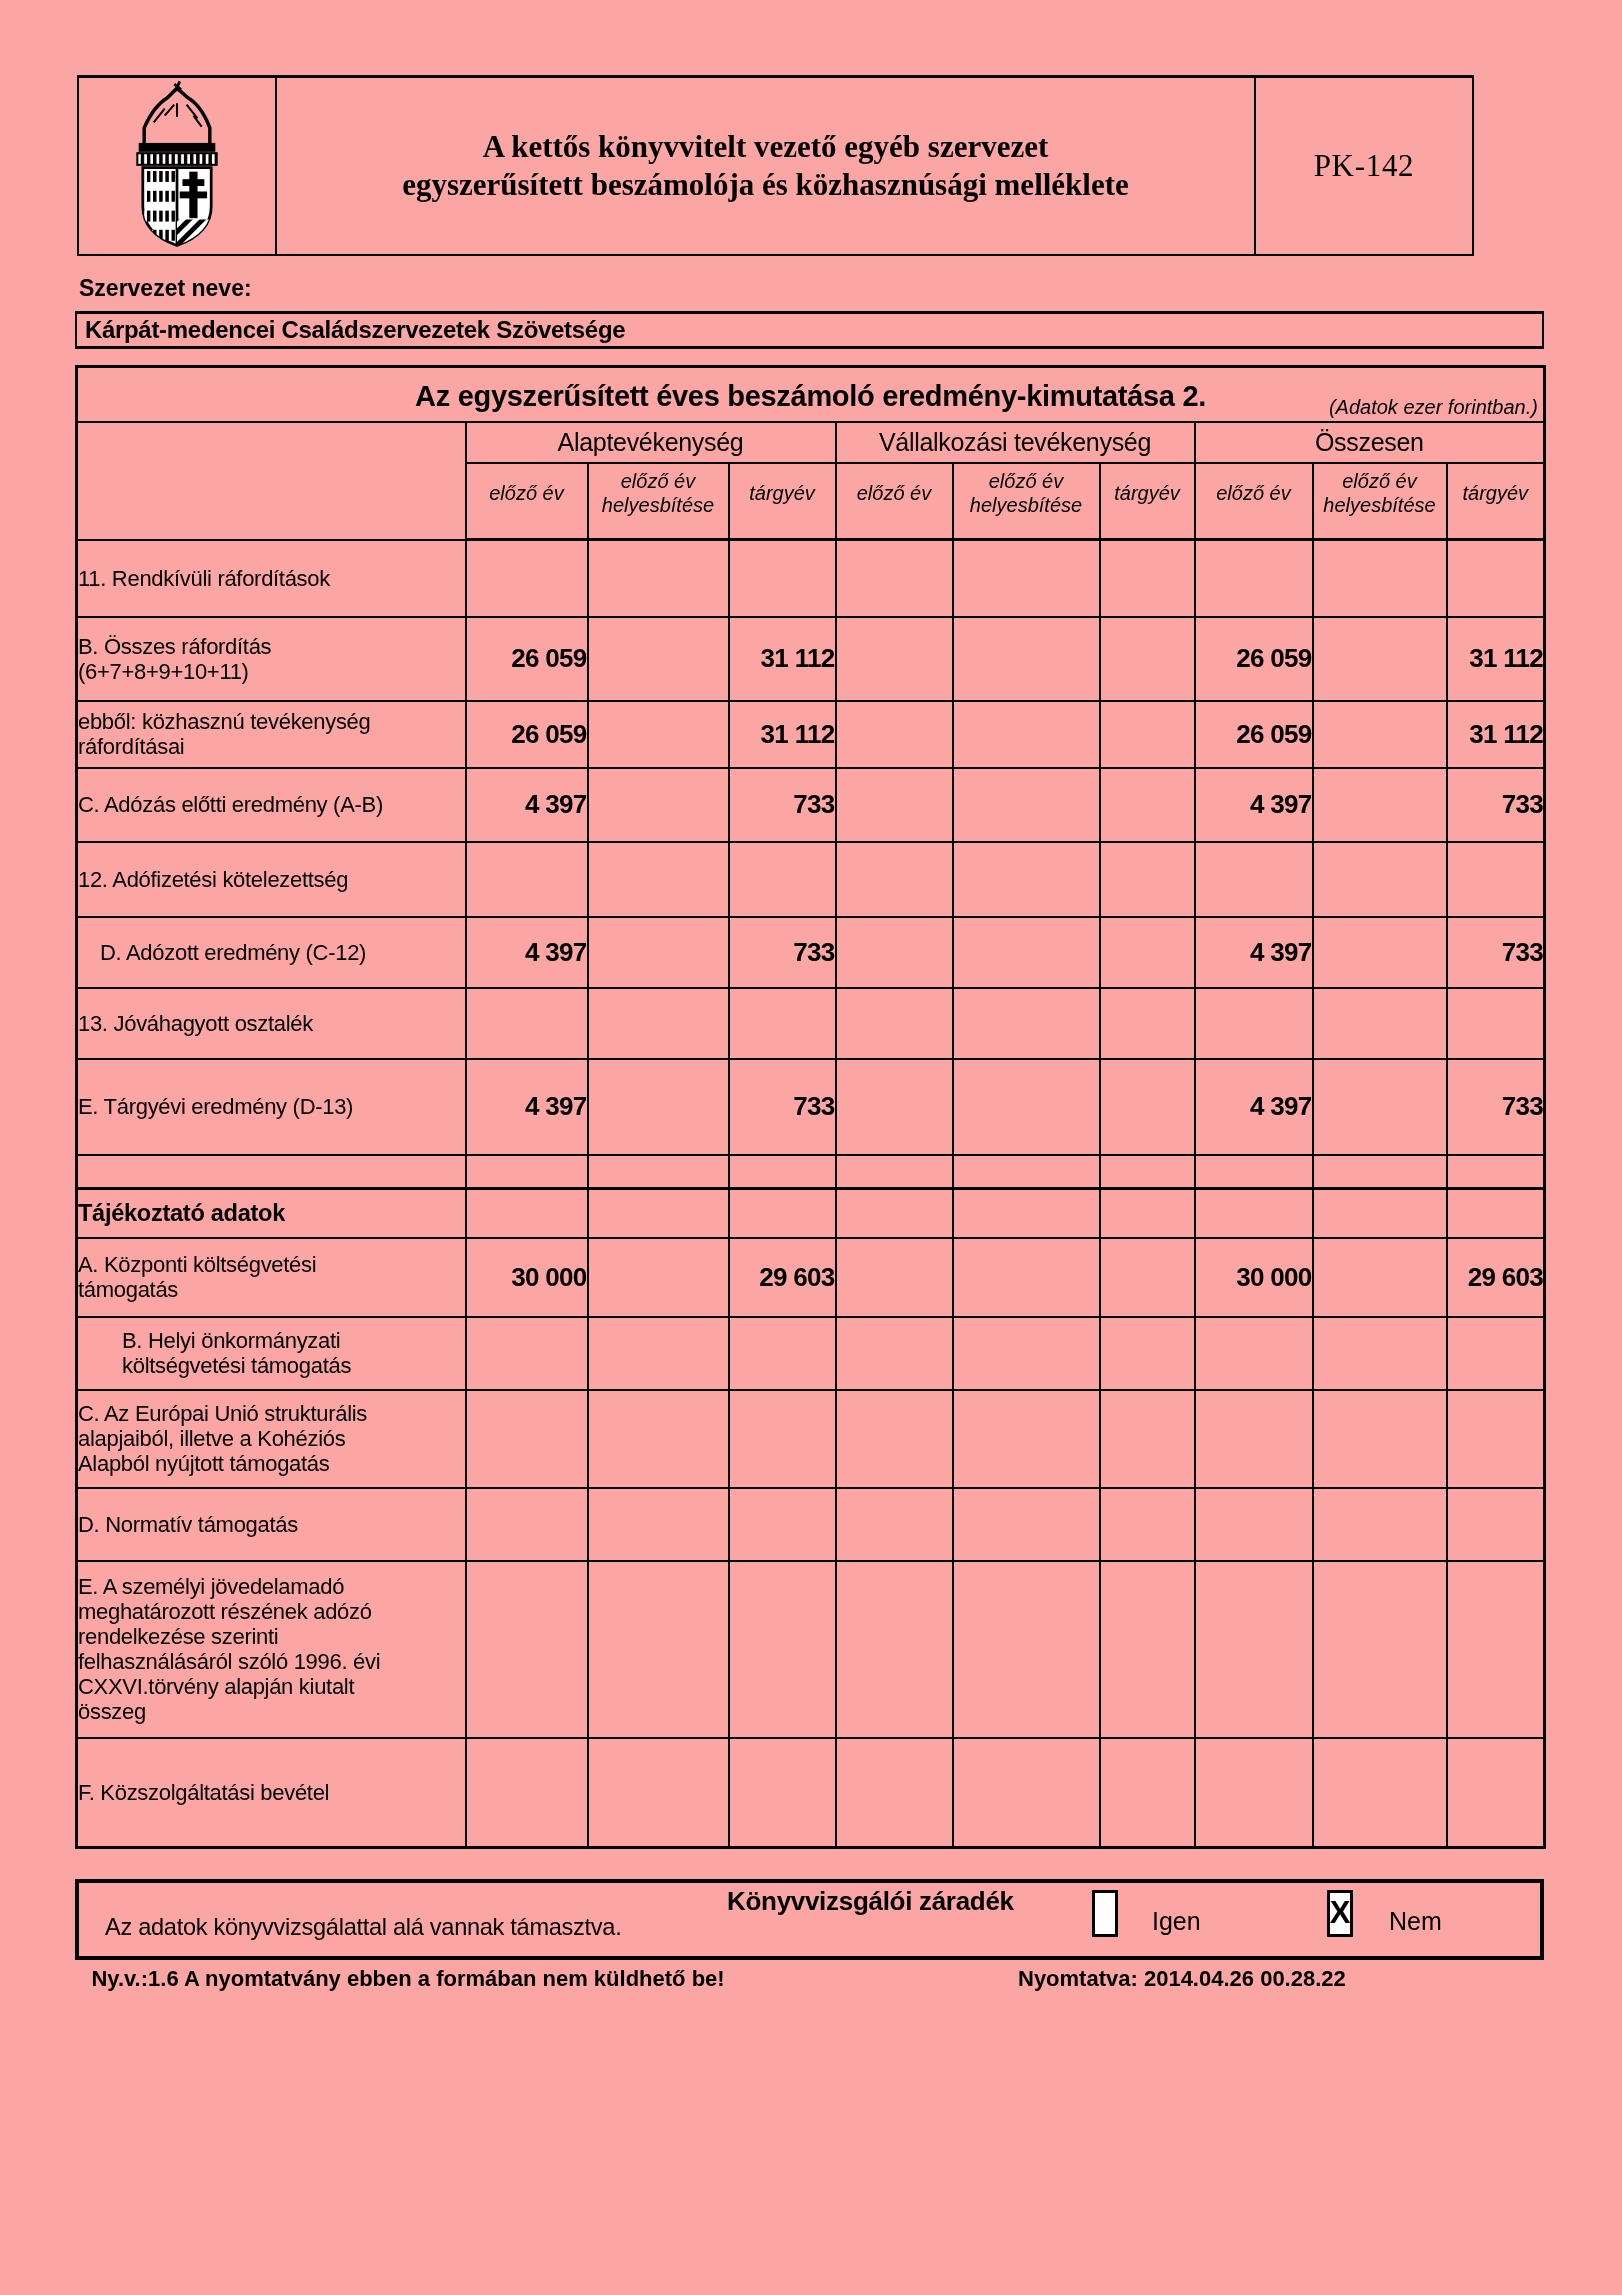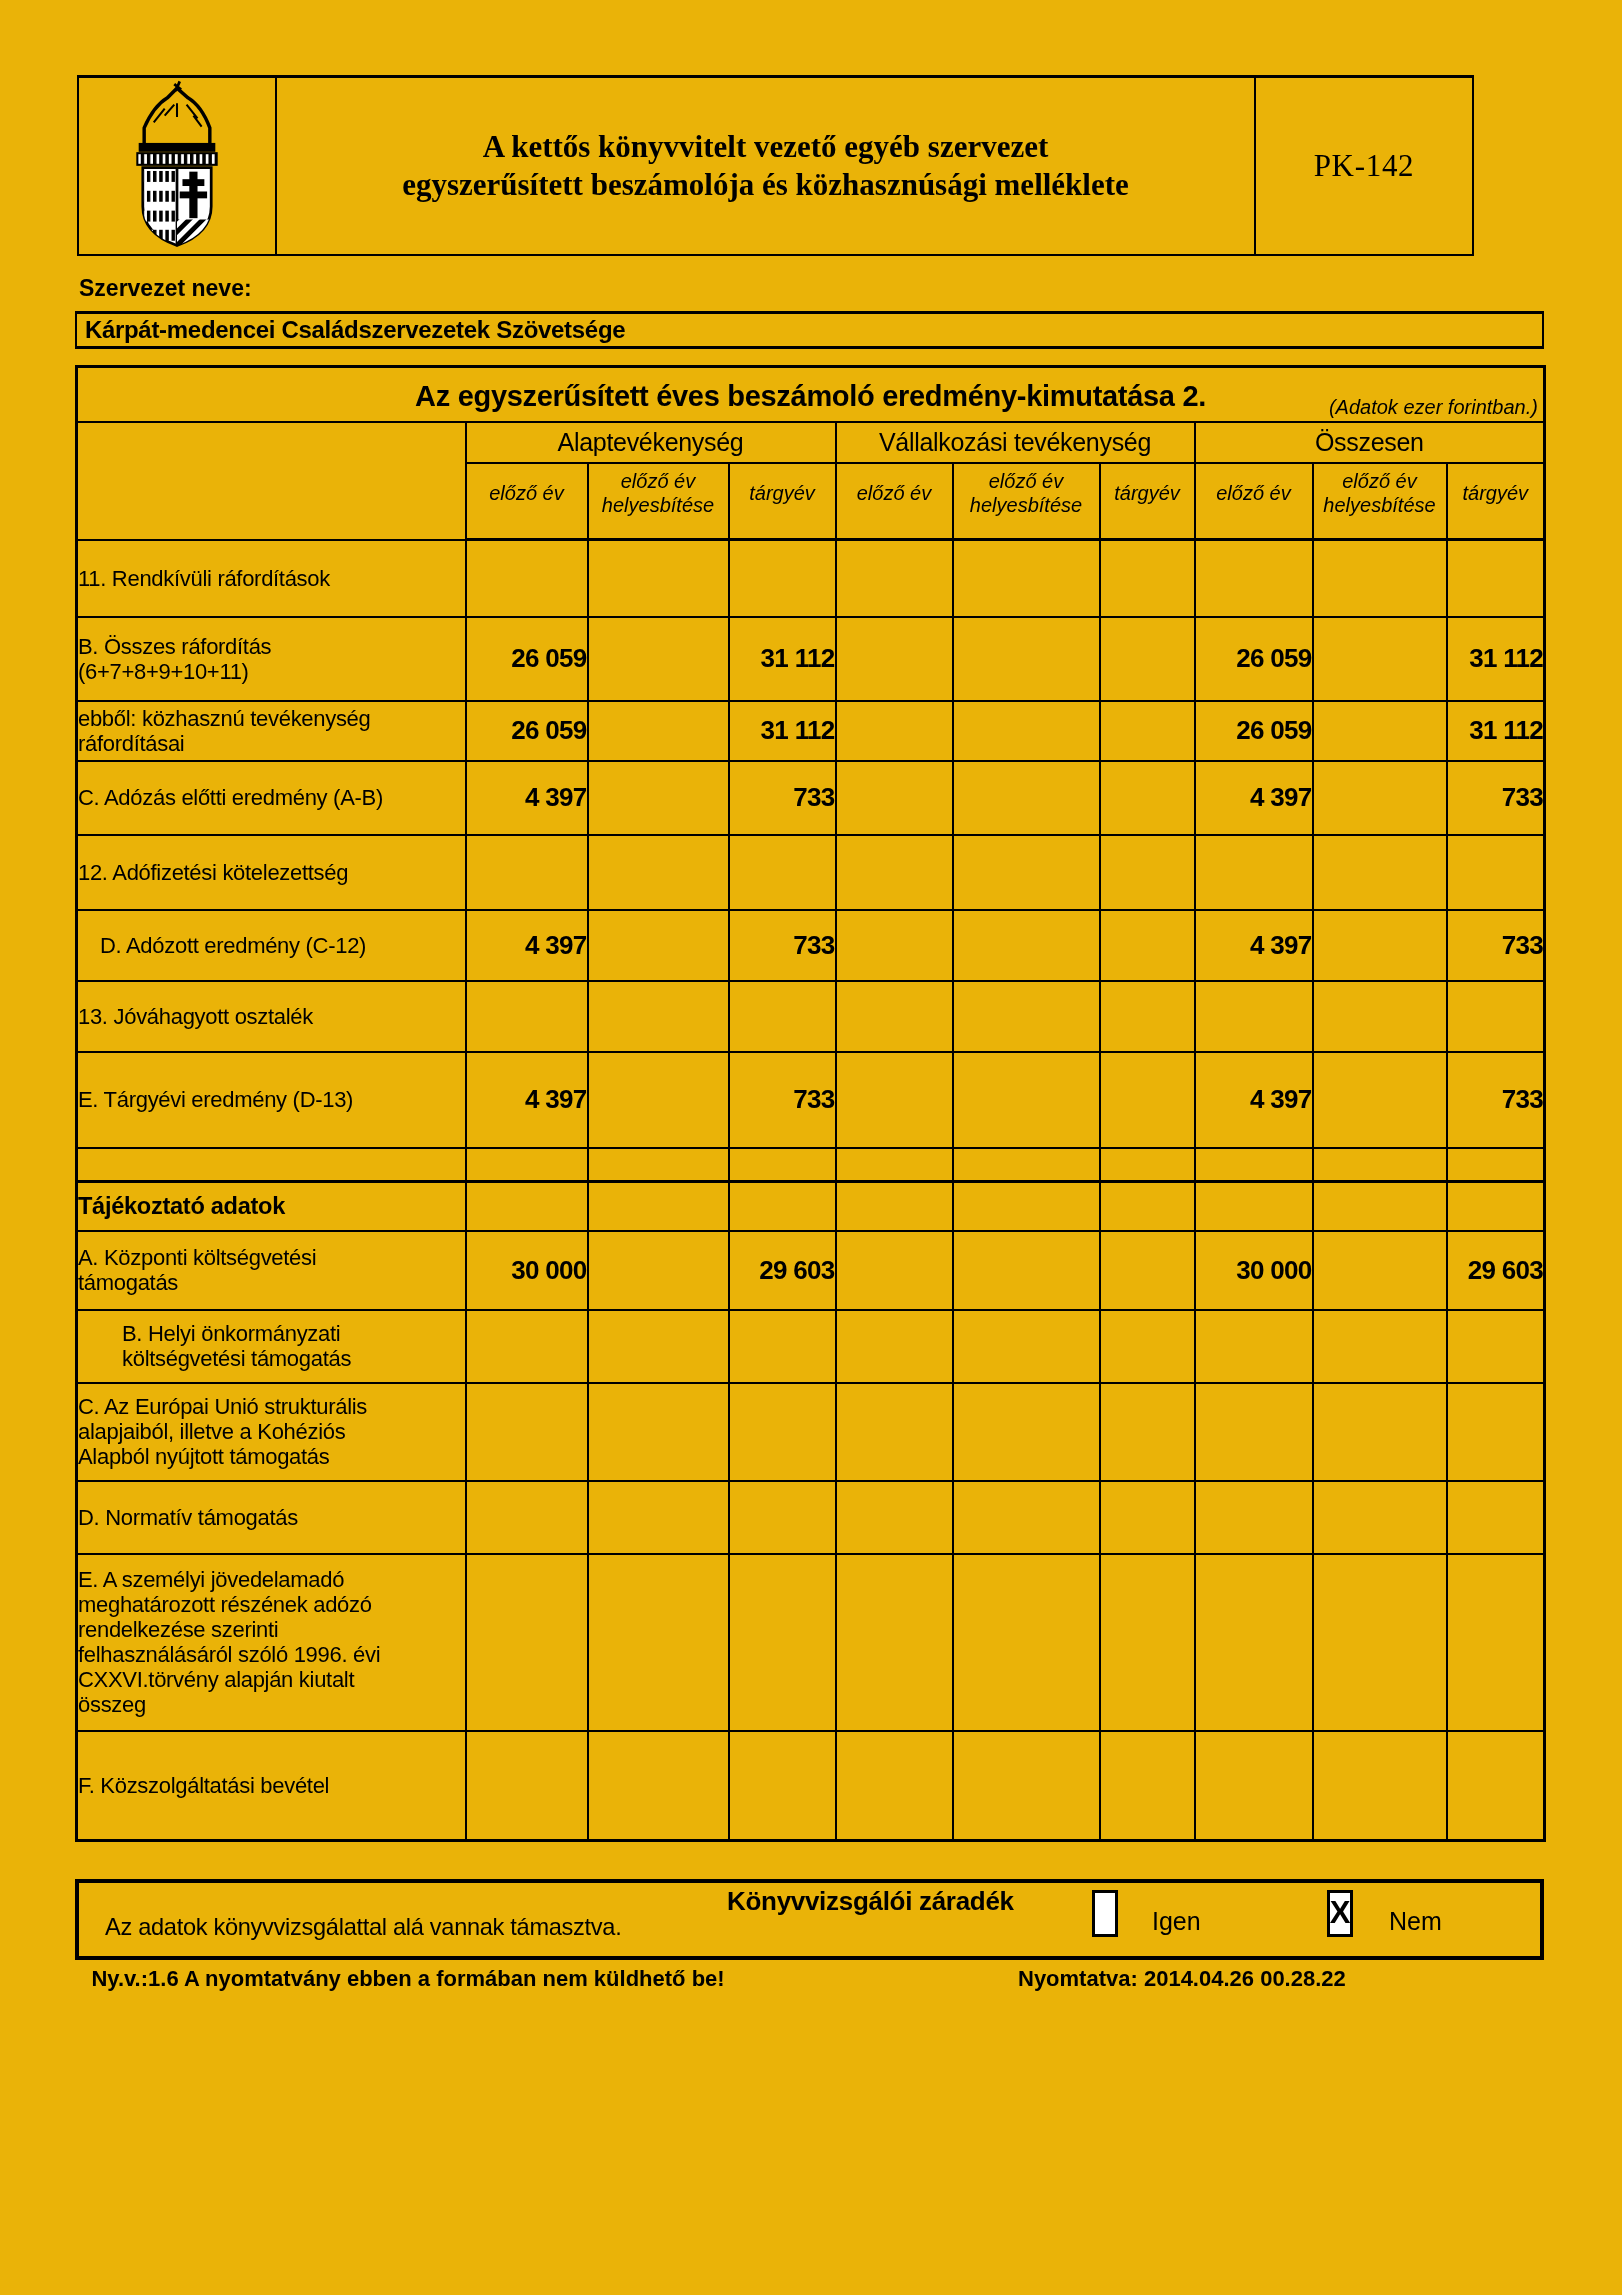--- a/index.html
+++ b/index.html
@@ -1,17 +1,17 @@
 <!DOCTYPE html>
 <html style="font-size:10.5px"><head>
 <meta charset="utf-8">
 <style>
   html,body { margin:0; padding:0; background:#e8e8e8; }
   .page {
-    position:relative; width:1622px; height:2295px; background:#eab308;
+    position:relative; width:1622px; height:2295px; background:#fca5a5;
     font-family:"Liberation Sans", sans-serif; color:#000; overflow:hidden;
   }
   * { box-sizing:border-box; }
 
   
   .header-box {
     position:absolute; left:77px; top:75px; width:1397px; height:181px;
     border:2px solid #000; border-top-width:3.9px; display:flex;
   }
   .logo-cell { width:198px; border-right:2px solid #000; display:flex; align-items:center; justify-content:center; }
@@ -58,21 +58,21 @@
     border-top-width:3.3px; border-bottom-width:3.3px;
   }
   td.val {
     text-align:right; vertical-align:middle; padding-right:4.6px; padding-top:3.9px;
     font-size:26px; font-weight:bold; letter-spacing:-0.7px;
     border-top-width:3.3px; border-bottom-width:3.3px;
   }
   tr.section td.lbl { font-weight:bold; font-size:23.6px; }
   tr.spacer td { border-top-width:2.6px; border-bottom-width:3.9px; }
 
-  tr.r0  td { height:77px; } tr.r1  td { height:84px; } tr.r2  td { height:60px; }
+  tr.r0  td { height:77px; } tr.r1  td { height:84px; } tr.r2  td { height:67px; }
   tr.r3  td { height:74px; } tr.r4  td { height:75px; } tr.r5  td { height:71px;padding-left:22px; }
   tr.r6  td { height:71px; } tr.r7  td { height:96px; } tr.r8  td { height:34px;  }
   tr.r9  td { height:49px;  } tr.r10 td { height:79px; } tr.r11 td { height:73px;padding-left:44px; }
   tr.r12 td { height:98px; } tr.r13 td { height:73px; } tr.r14 td { height:177px;margin-top:36px; }
   tr.r15 td { height:110px; }
 
   
   .audit-box {
     position:absolute; left:75px; top:1879px; width:1469px; height:81px;
     border:4.6px solid #000;

